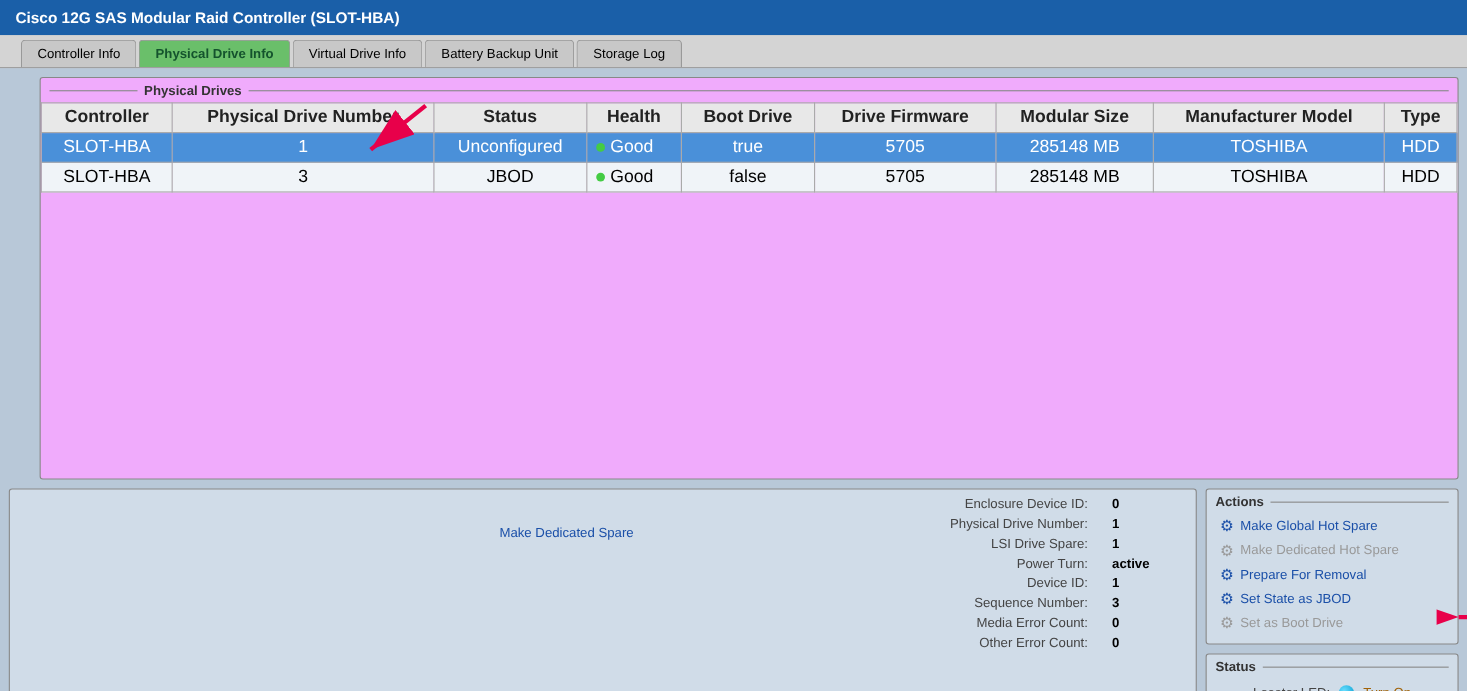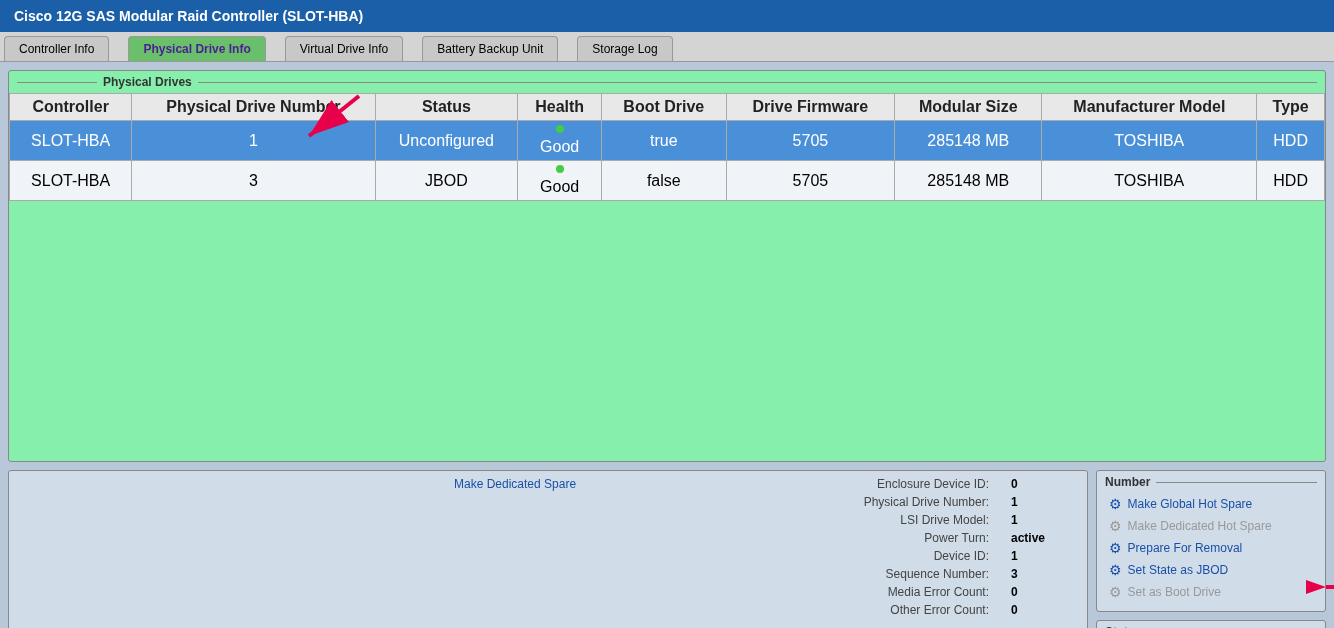--- a/index.html
+++ b/index.html
@@ -17,54 +17,55 @@
       background: #1a5fa8;
       color: white;
       padding: 8px 14px;
       font-size: 14px;
       font-weight: bold;
     }
 
     
     .tab-bar {
       background: #d4d4d4;
-      padding: 4px 6px 0 4px;
-      display: flex;
-      gap: 19px;
+      padding: 4px 6px 0 19px;
+      display: flex;
+      gap: 2px;
       border-bottom: 1px solid #999;
     }
     .tab {
       padding: 5px 14px;
       border: 1px solid #999;
       border-bottom: none;
       border-radius: 4px 4px 0 0;
       cursor: pointer;
       background: #c8c8c8;
       color: #000;
       font-size: 12px;
     }
     .tab.active {
       background: #6abf6a;
-      color: #4c1d95;
+      color: #14532d;
       font-weight: bold;
     }
 
     
     .main-content {
       background: #b8c8d8;
       padding: 8px;
       min-height: 570px;
     }
 
     
     .section-box {
       border: 1px solid #888;
-      background: #86efac;
+      background: #f0abfc;
       border-radius: 3px;
       margin-bottom: 8px;
+      margin-left: 28px;
     }
     .section-title {
       font-size: 12px;
       font-weight: bold;
       color: #333;
       background: transparent;
       padding: 4px 8px;
       display: flex;
       align-items: center;
     }
@@ -109,21 +110,20 @@
       background: #4a90d9;
       color: white;
     }
     .drive-table tr.selected td .health-dot {
       background: #44cc44;
     }
     .health-cell {
       display: flex;
       align-items: center;
       gap: 5px;
-      flex-direction: column;
     }
     .health-dot {
       width: 8px;
       height: 8px;
       border-radius: 50%;
       background: #44cc44;
       display: inline-block;
       flex-shrink: 0;
     }
 
@@ -362,21 +362,21 @@
         <div class="general-fields">
           <div class="field-row">
             <span class="field-label">Enclosure Device ID:</span>
             <span class="field-value">0</span>
           </div>
           <div class="field-row">
             <span class="field-label">Physical Drive Number:</span>
             <span class="field-value">1</span>
           </div>
           <div class="field-row">
-            <span class="field-label">LSI Drive Model:</span>
+            <span class="field-label">LSI Drive Spare:</span>
             <span class="field-value">1</span>
           </div>
           <div class="field-row">
             <span class="field-label">Power Turn:</span>
             <span class="field-value">active</span>
           </div>
           <div class="field-row">
             <span class="field-label">Device ID:</span>
             <span class="field-value">1</span>
           </div>
@@ -401,21 +401,21 @@
           <defs>
             <marker id="arrowhead2" markerWidth="10" markerHeight="7" refX="0" refY="3.5" orient="auto">
               <polygon points="10 0, 0 3.5, 10 7" fill="#e8004a"></polygon>
             </marker>
           </defs>
           <path d="M 115,25 L 20,25" stroke="#e8004a" stroke-width="4" fill="none" marker-end="url(#arrowhead2)"></path>
         </svg>
 
         <div class="actions-panel">
           <div class="panel-title">
-            <span>Number</span>
+            <span>Actions</span>
           </div>
           <div class="action-item">
             <span class="gear-icon">⚙</span>
             <span>Make Global Hot Spare</span>
           </div>
           <div class="action-item disabled">
             <span class="gear-icon">⚙</span>
             <span>Make Dedicated Hot Spare</span>
           </div>
           <div class="action-item">

